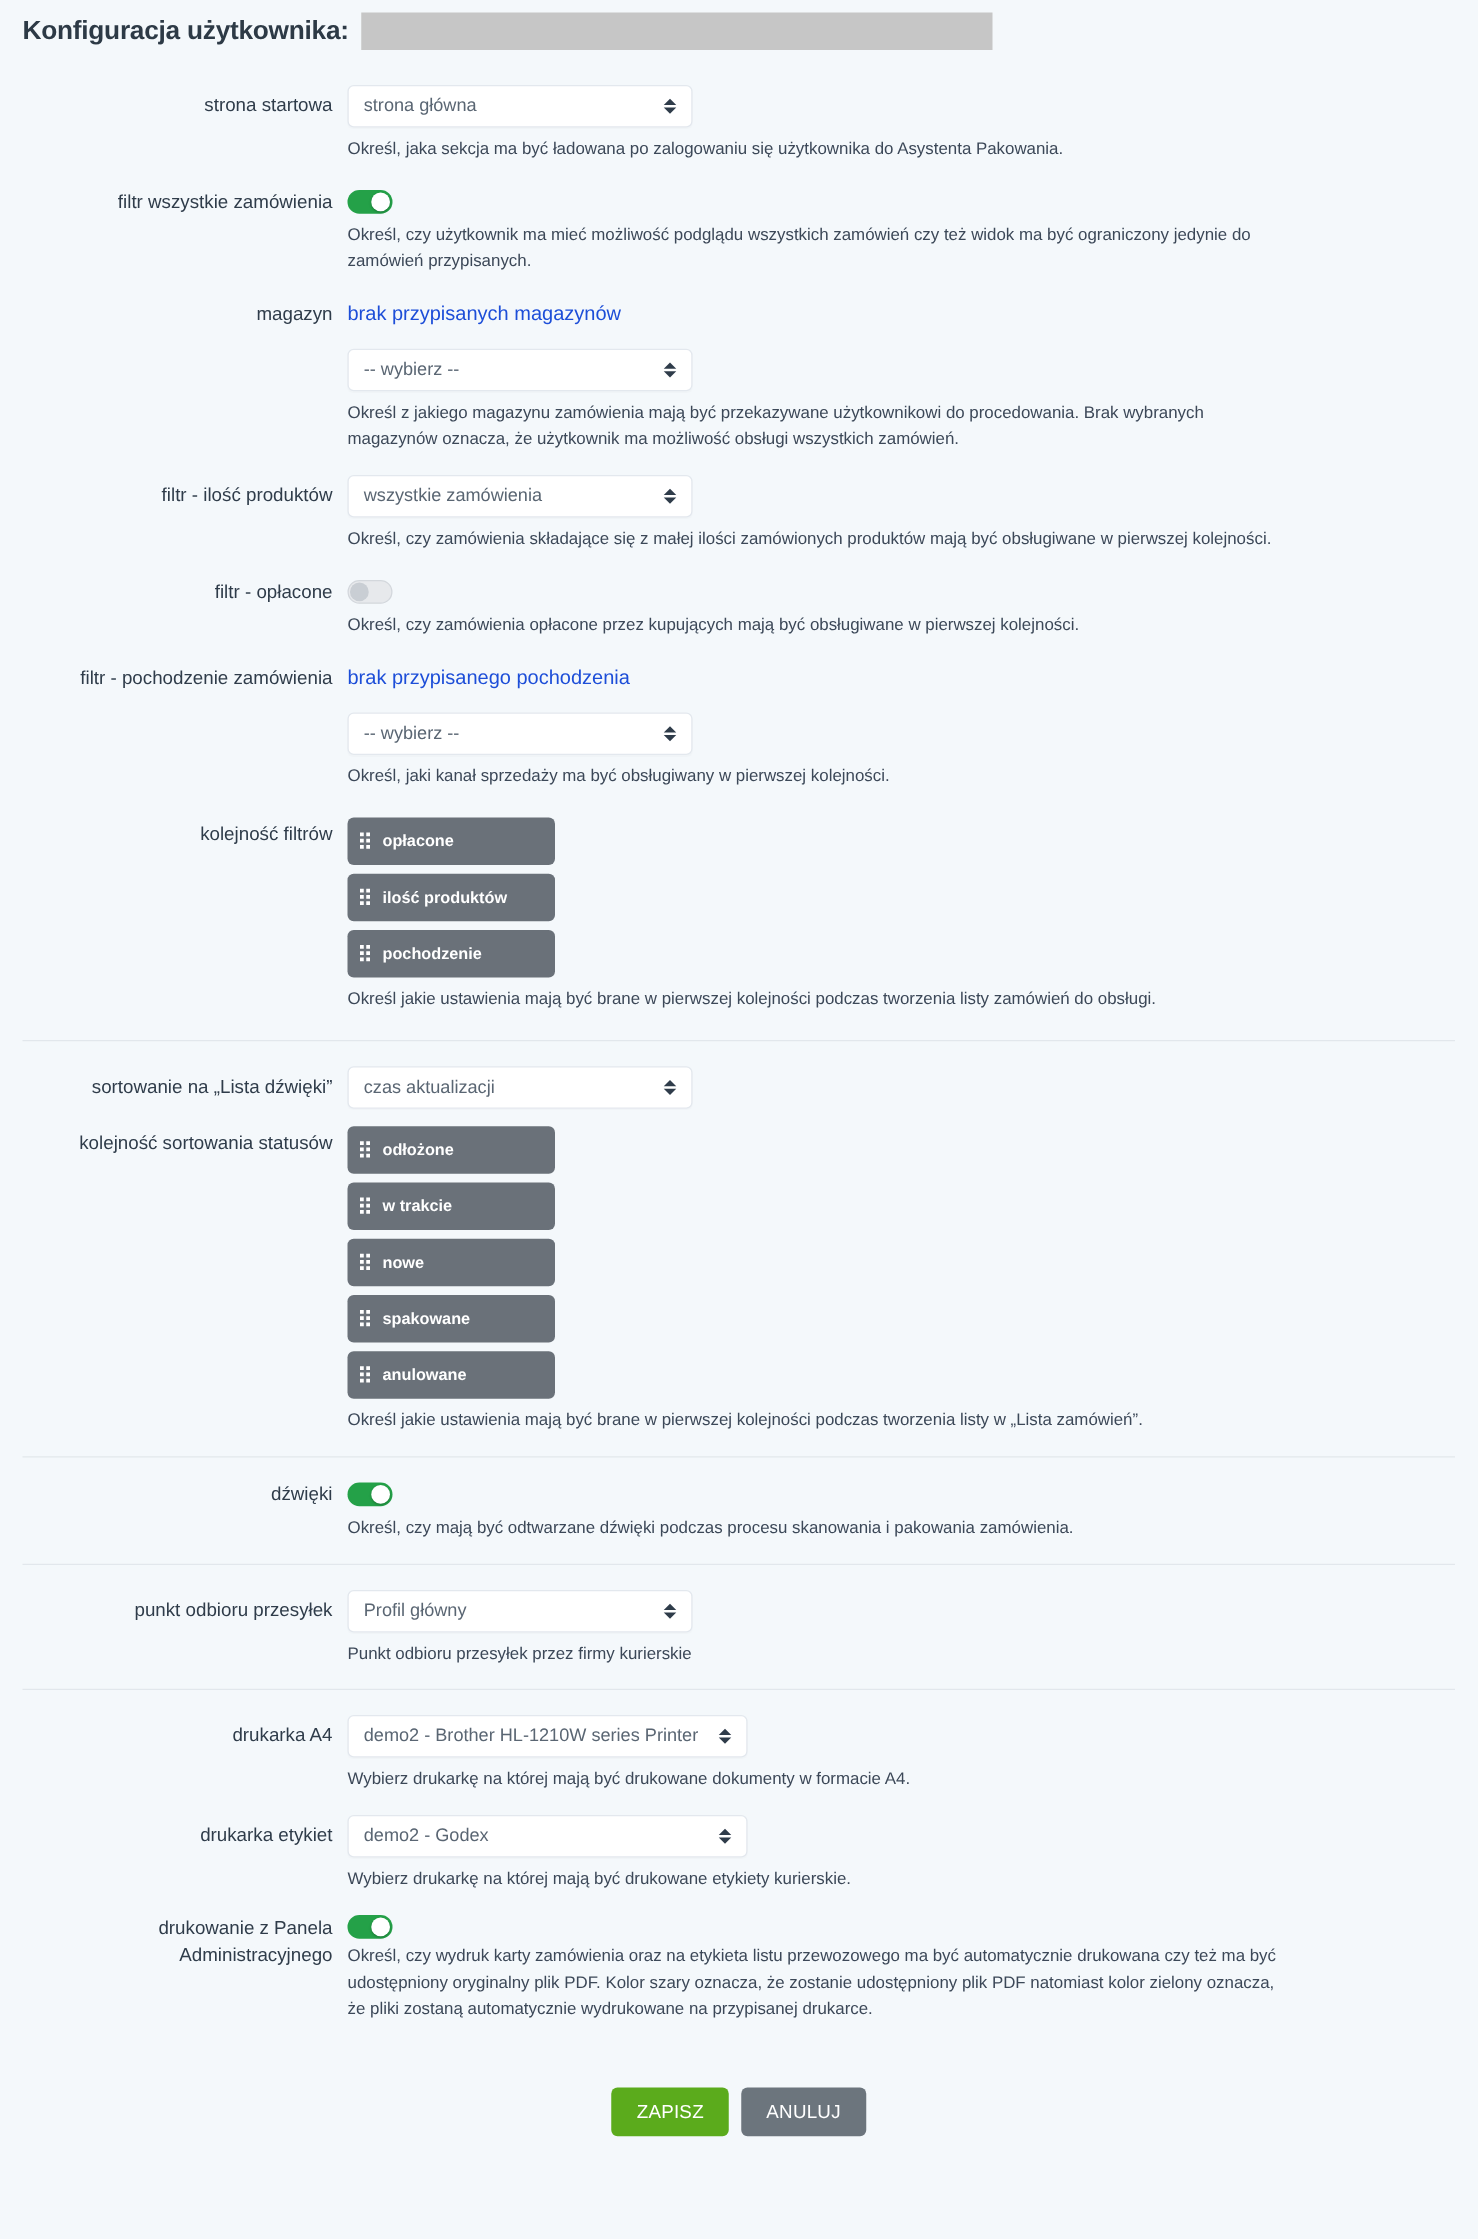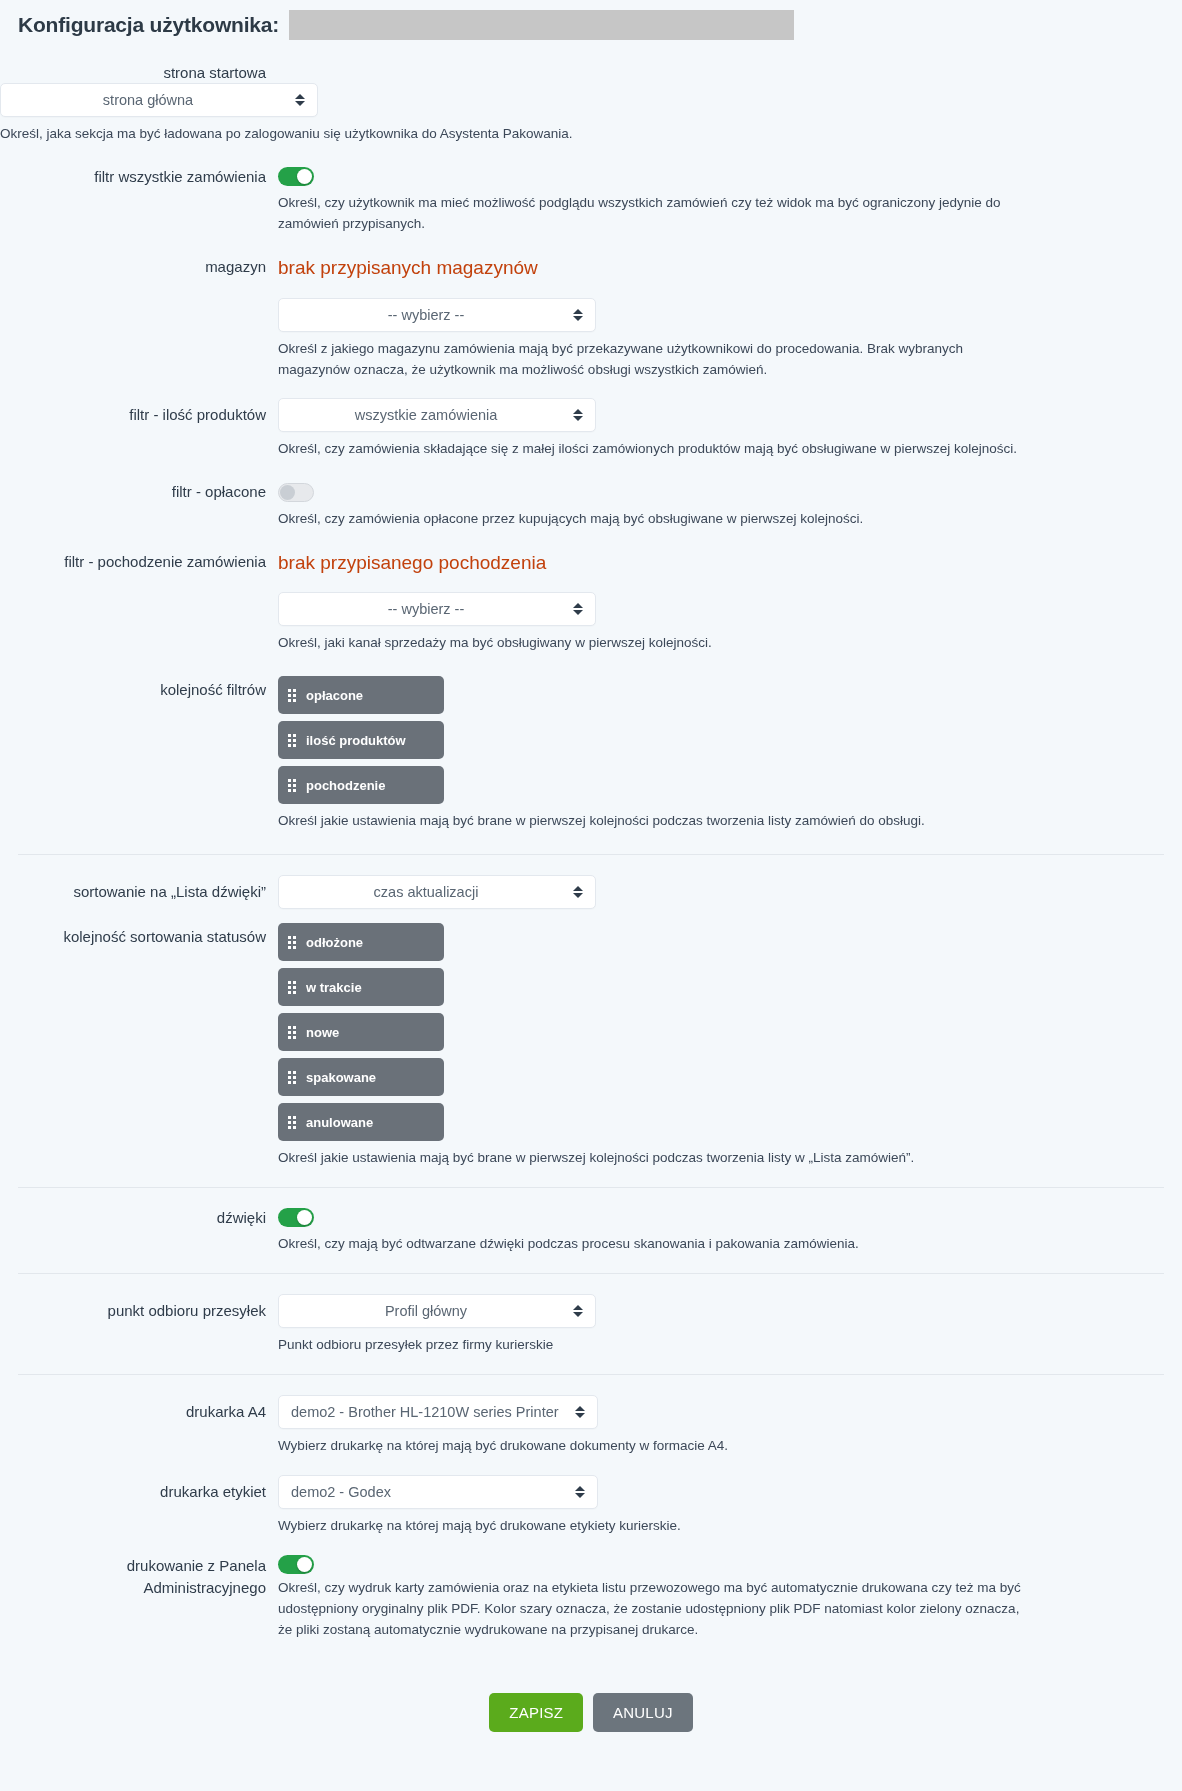--- a/index.html
+++ b/index.html
@@ -79,21 +79,21 @@
     border-radius: 5px;
     box-sizing: border-box;
     height: 34px;
     line-height: 32px;
     padding: 0 34px 0 12px;
     font-size: 14.5px;
     color: #5a6673;
     white-space: nowrap;
     box-shadow: 0 1px 1px rgba(0,0,0,0.02);
   }
-  .select.w-276 { width: 318px; text-align: center; }
+  .select.w-276 { width: 276px; }
   .select.w-386 { width: 320px; }
   .select .caret {
     position: absolute;
     right: 12px;
     top: 50%;
     transform: translateY(-50%);
     width: 10px;
     height: 16px;
     display: flex;
     flex-direction: column;
@@ -178,22 +178,22 @@
   .chip .grip span {
     display: block;
     width: 3px;
     height: 3px;
     background: #ffffff;
   }
   .chip-list { margin-top: 0; }
 
   
   .plain-value {
-    font-size: 19px;
-    color: #c2410c;
+    font-size: 16px;
+    color: #1d4ed8;
     line-height: 1.2;
   }
 
   
   .divider {
     border: 0;
     border-top: 1px solid #e2e7ec;
     margin: 0 18px;
   }
 
@@ -209,21 +209,21 @@
     border-radius: 5px;
     color: #ffffff;
     font-size: 15px;
     font-family: "Liberation Sans", sans-serif;
     padding: 11px 20px;
     cursor: pointer;
     letter-spacing: 0.2px;
   }
   .btn-save { background: #5bab1c; }
   .btn-cancel { background: #6c757d; }
-  .mt8 { margin-top: 8px; flex-direction: column; }
+  .mt8 { margin-top: 20px; }
   .mt14 { margin-top: 14px; }
   .mt18 { margin-top: 18px; }
   .mt22 { margin-top: 22px; }
   .sect { padding: 20px 0 18px 0; }
 </style>
 </head>
 <body>
 
 <div class="page">
 

